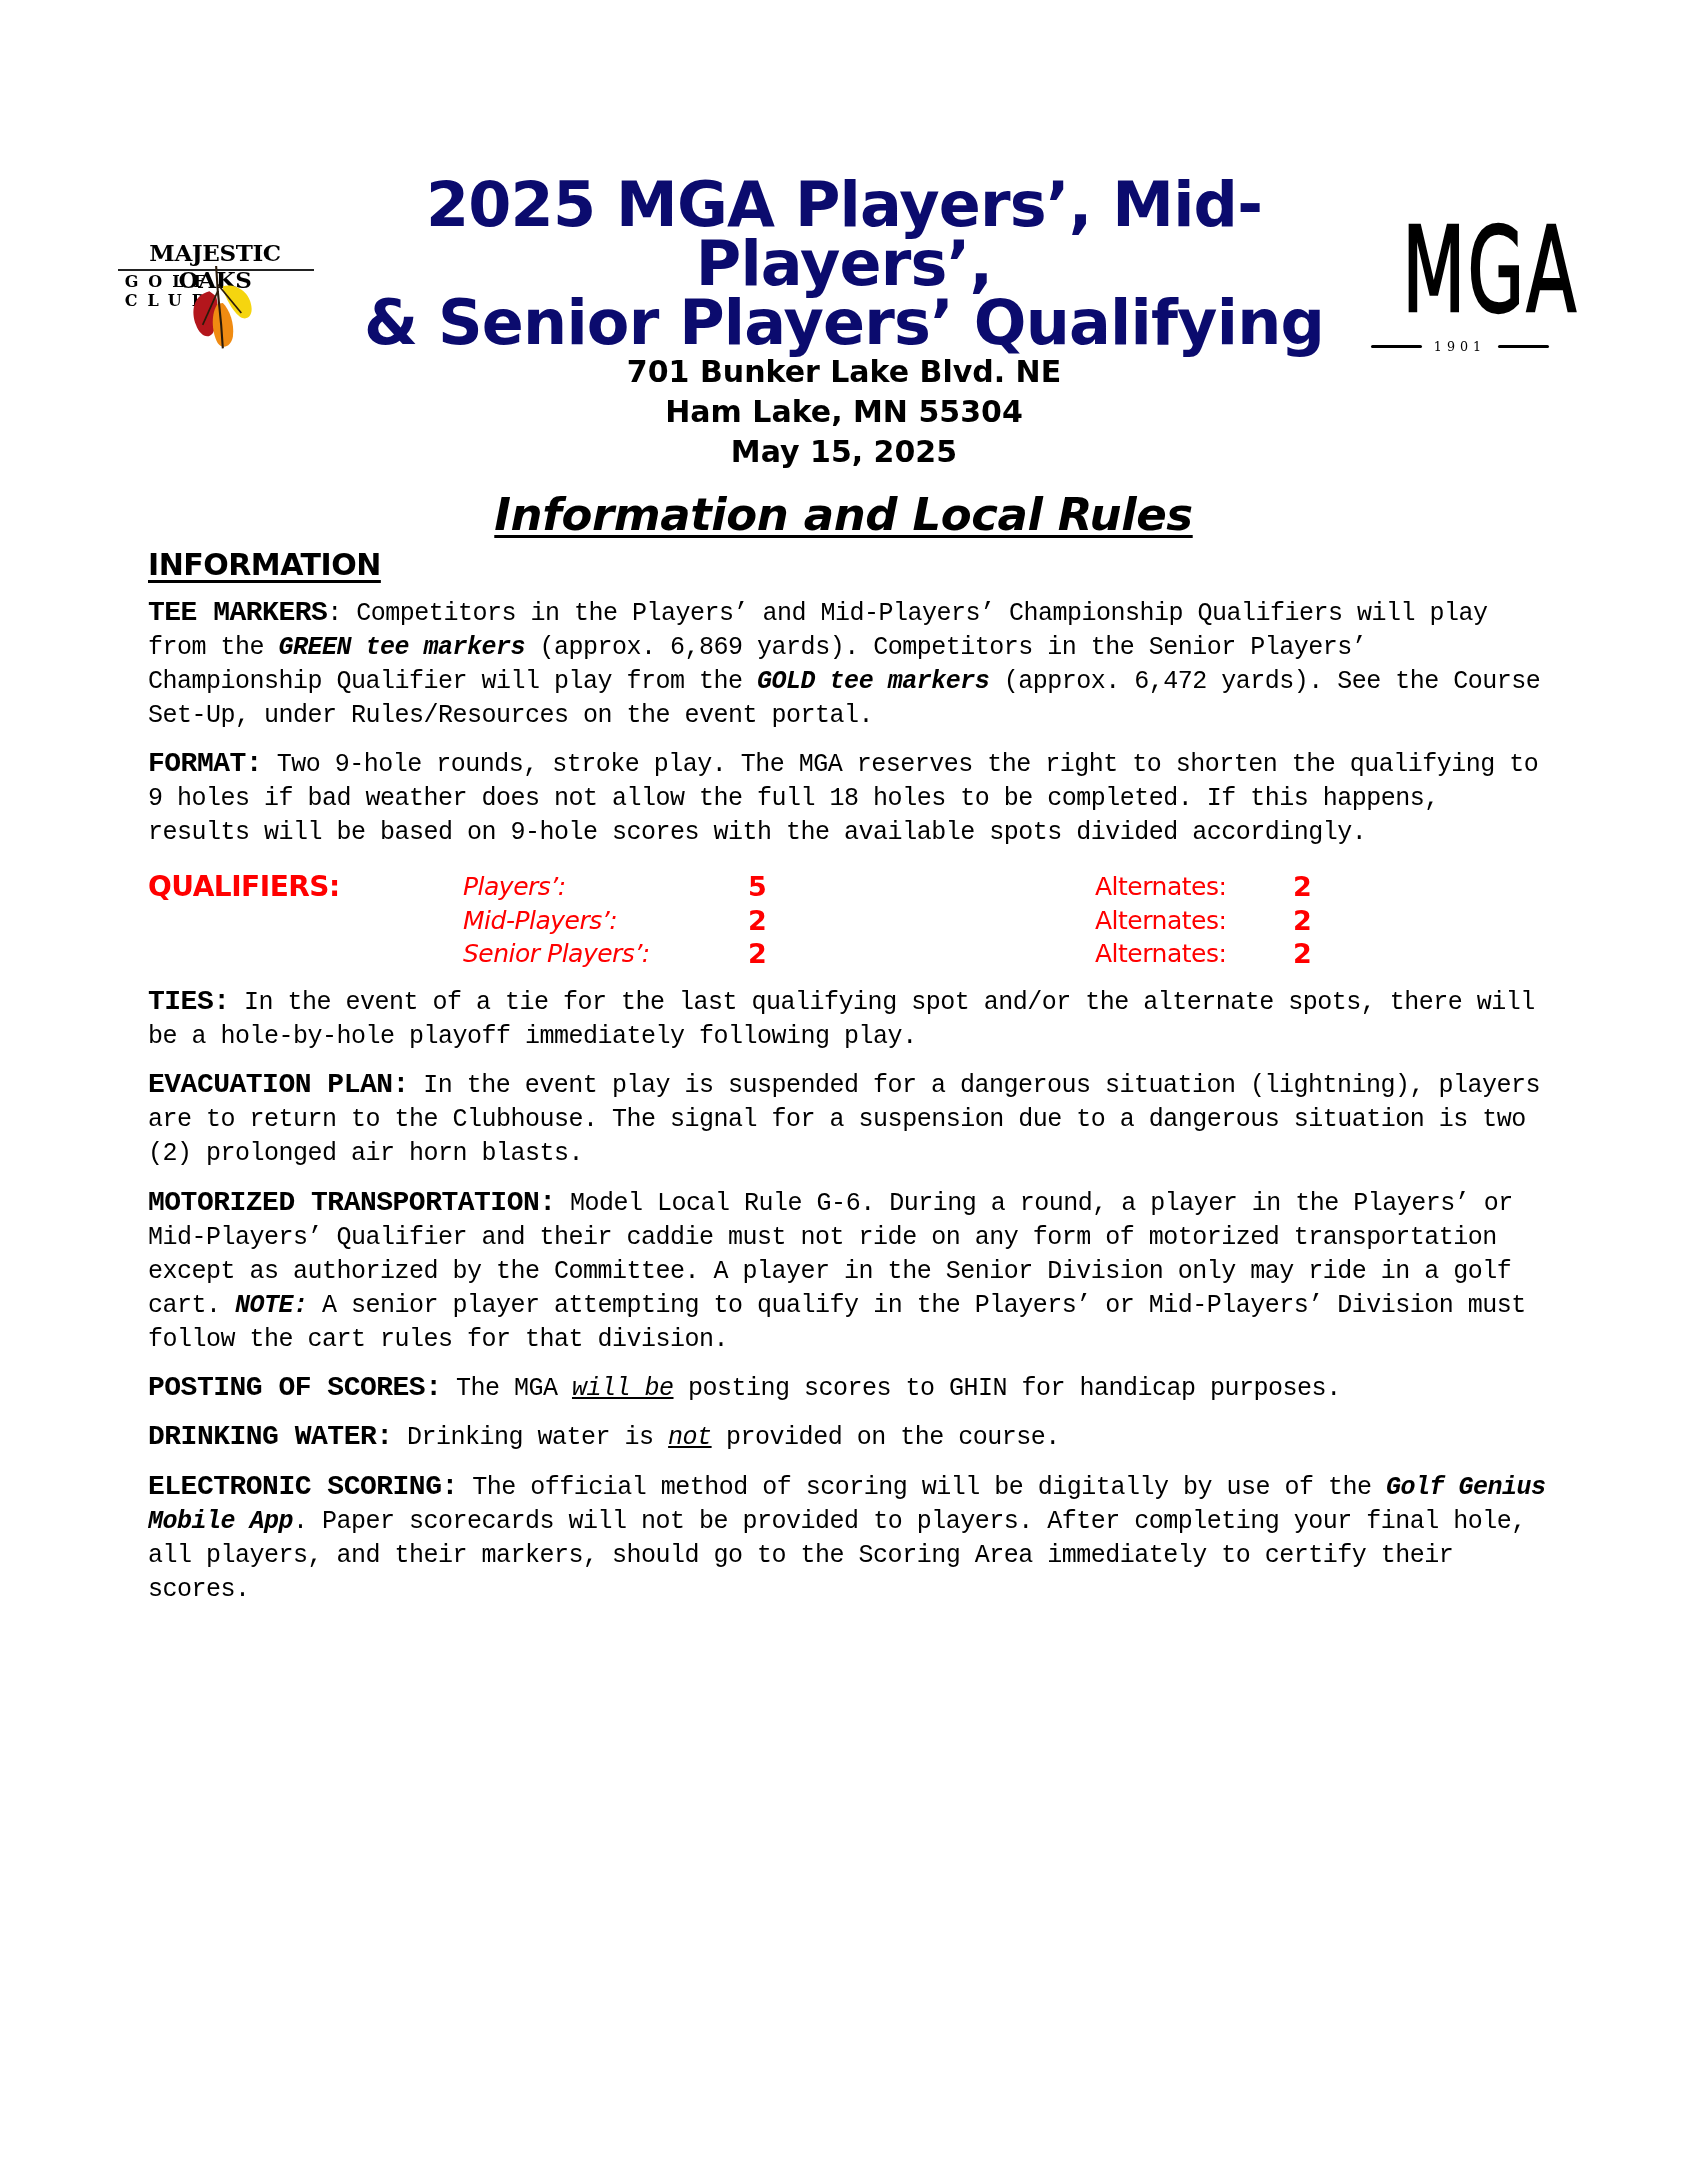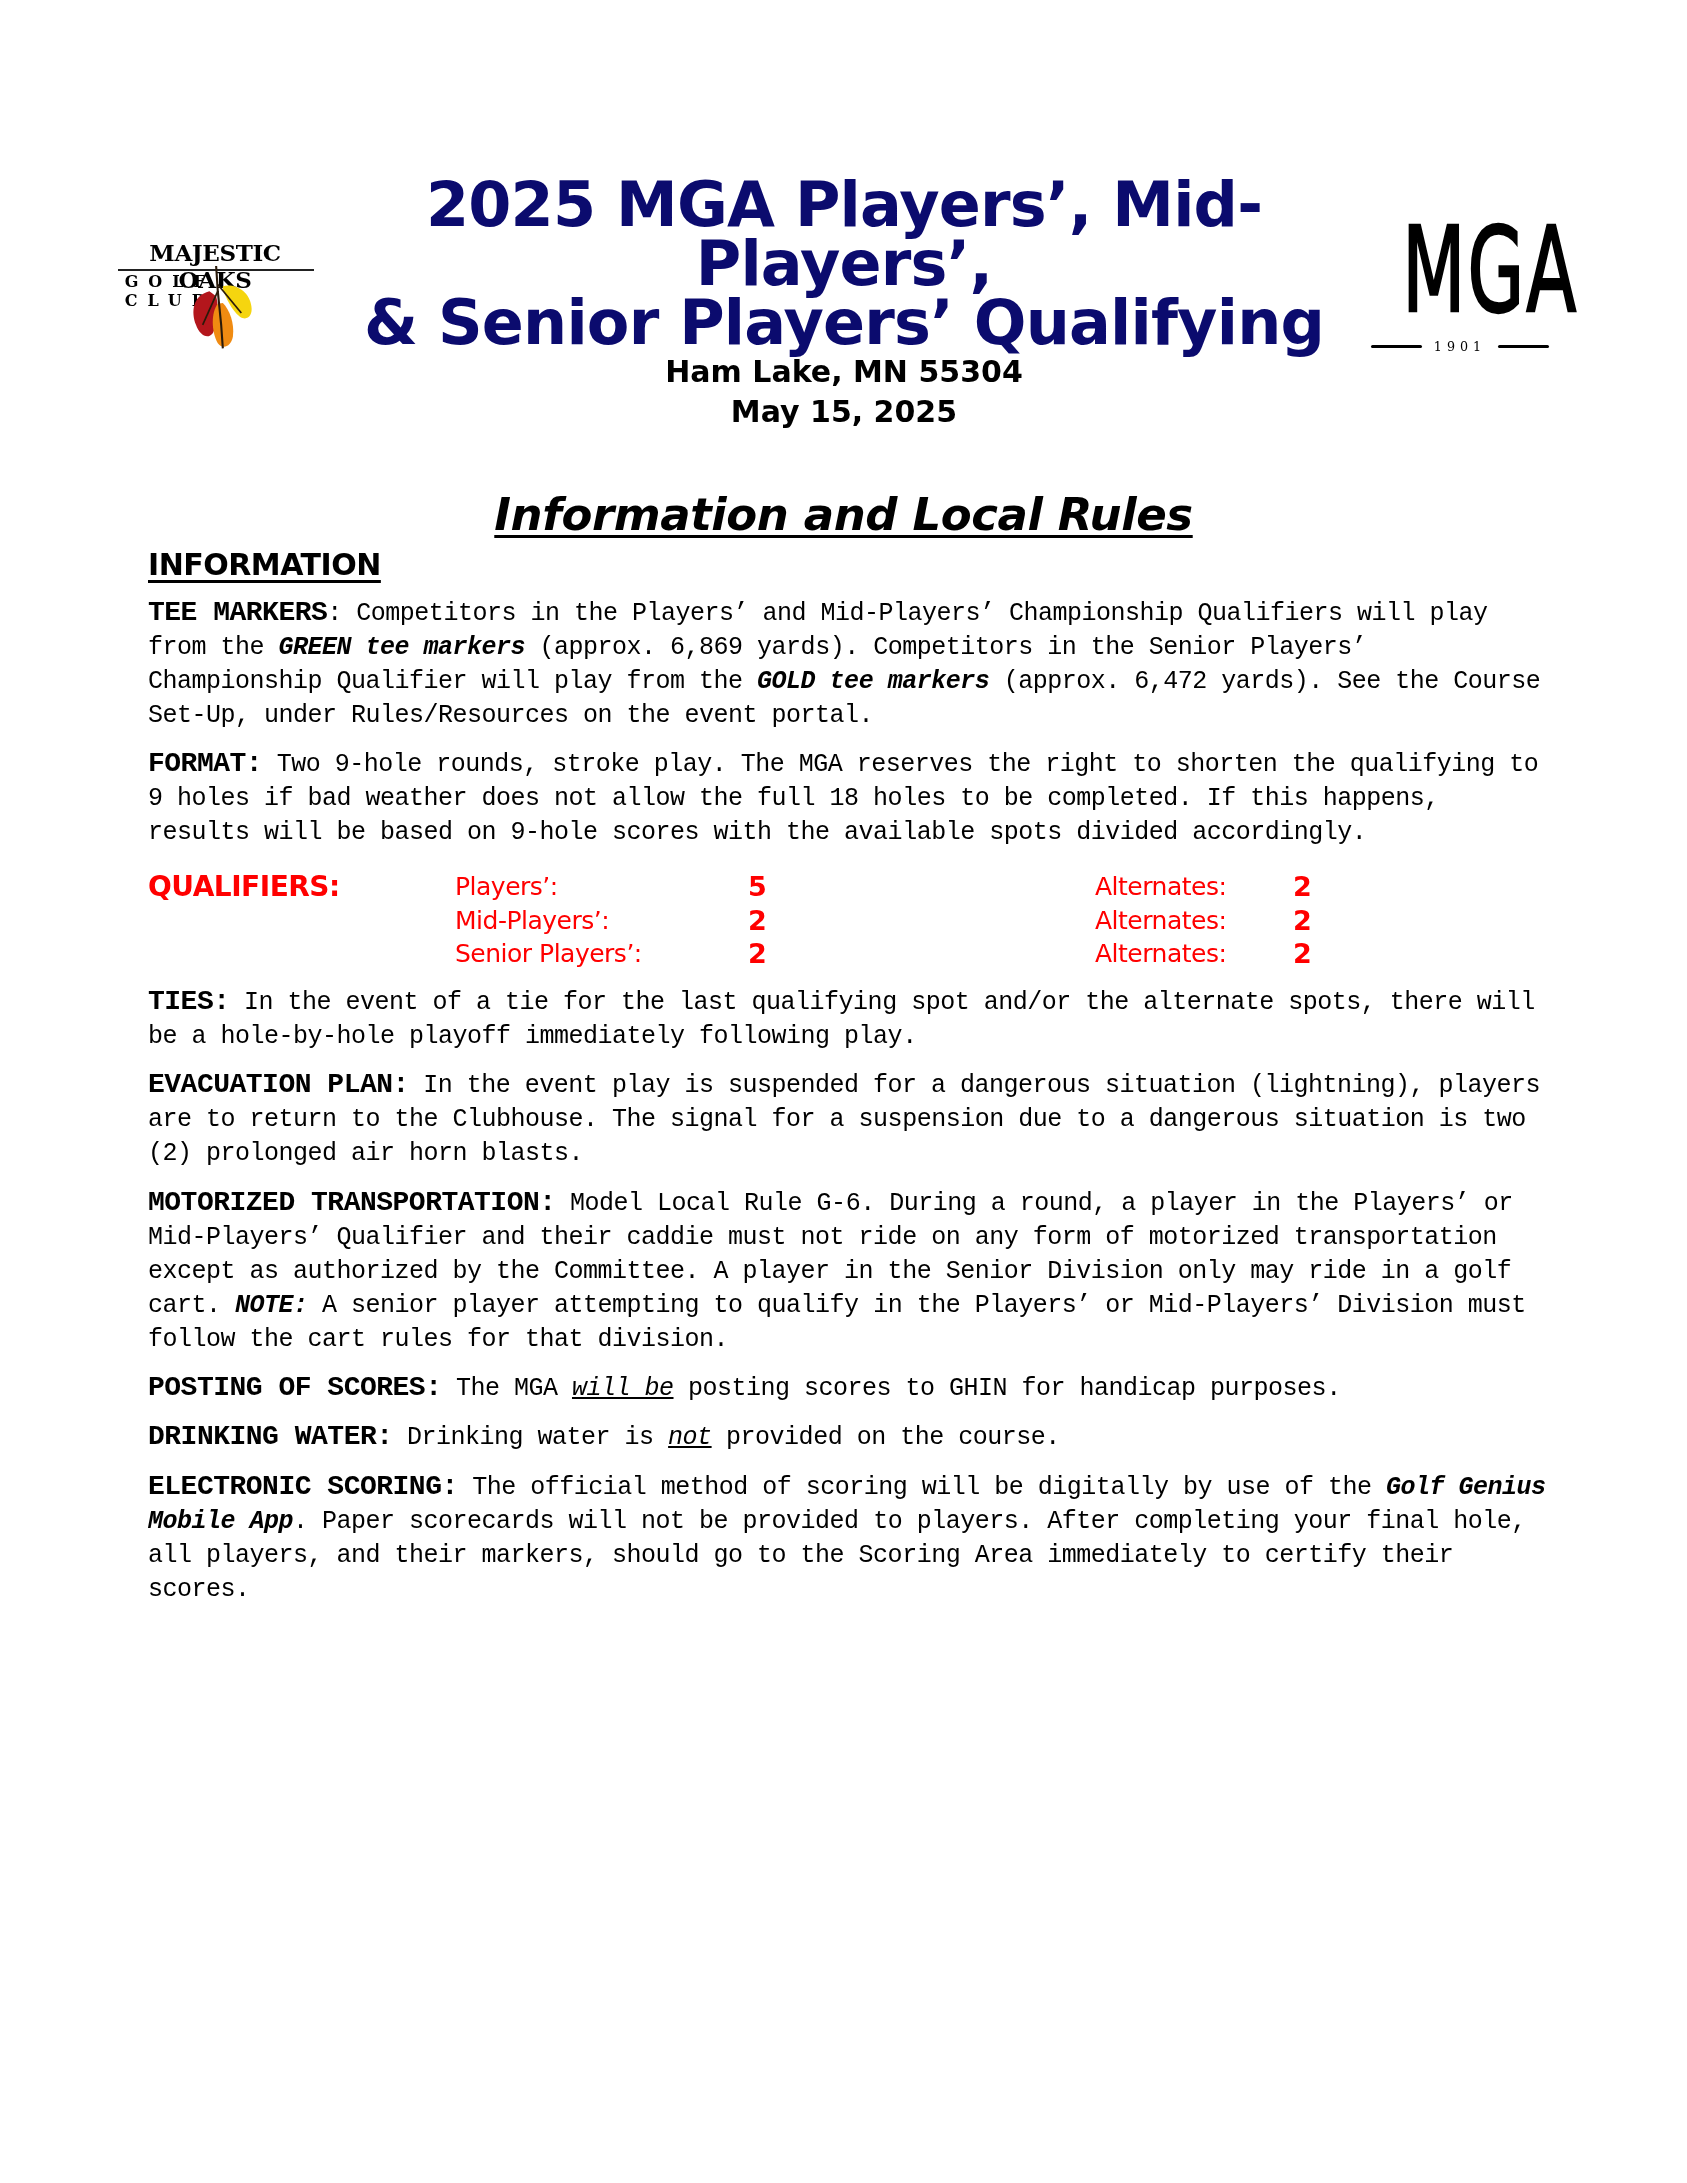--- a/index.html
+++ b/index.html
@@ -35,21 +35,21 @@
   .info-head { font-weight: bold; font-size: 30px; text-decoration: underline; text-decoration-thickness: 3.4px;
          text-underline-offset: 5px; margin-bottom: 13.5px; }
   p { margin: 0 0 14.3px 0; font-family: Liberation Mono, monospace; }
   .lbl { font-weight: bold; font-size: 28px; }
   .bi { font-weight: bold; font-style: italic; }
   .iu { font-style: italic; text-decoration: underline; }
 
   .qual { color: #ff0000; position: relative; height: 101px; margin-bottom: 14.3px; margin-top: 20px; }
   .qual .qlbl { position: absolute; left: 0; top: 0; font-weight: bold; font-size: 28px; }
   .qual .row { position: absolute; left: 299px; height: 34px; width: 844px; }
-  .qual .row .div { position: absolute; left: 8px; }
+  .qual .row .div { position: absolute; left: 16px; font-style: italic; }
   .qual .row .num { position: absolute; left: 301px; font-weight: bold; font-size: 27px; }
   .qual .row .alt { position: absolute; left: 648px; }
   .qual .row .altn { position: absolute; left: 846px; font-weight: bold; font-size: 27px; }
 </style>
 </head>
 <body>
 
 <div class="logo-left">
   <div class="name">MAJESTIC OAKS</div>
   <div class="rule"></div>
@@ -69,20 +69,21 @@
   <div class="year">
     <span class="dash"></span>
     <span>1901</span>
     <span class="dash"></span>
   </div>
 </div>
 
 <div class="header">
   <div class="title">2025 MGA Players’, Mid-Players’,</div>
   <div class="title">&amp; Senior Players’ Qualifying</div>
+  <div class="sub-line">701 Bunker Lake Blvd. NE</div>
   <div class="sub-line">Ham Lake, MN 55304</div>
   <div class="sub-line">May 15, 2025</div>
 </div>
 
 <div class="section-title">
   <span>Information and Local Rules</span>
 </div>
 
 <div class="content">
   <div class="info-head">INFORMATION</div>

